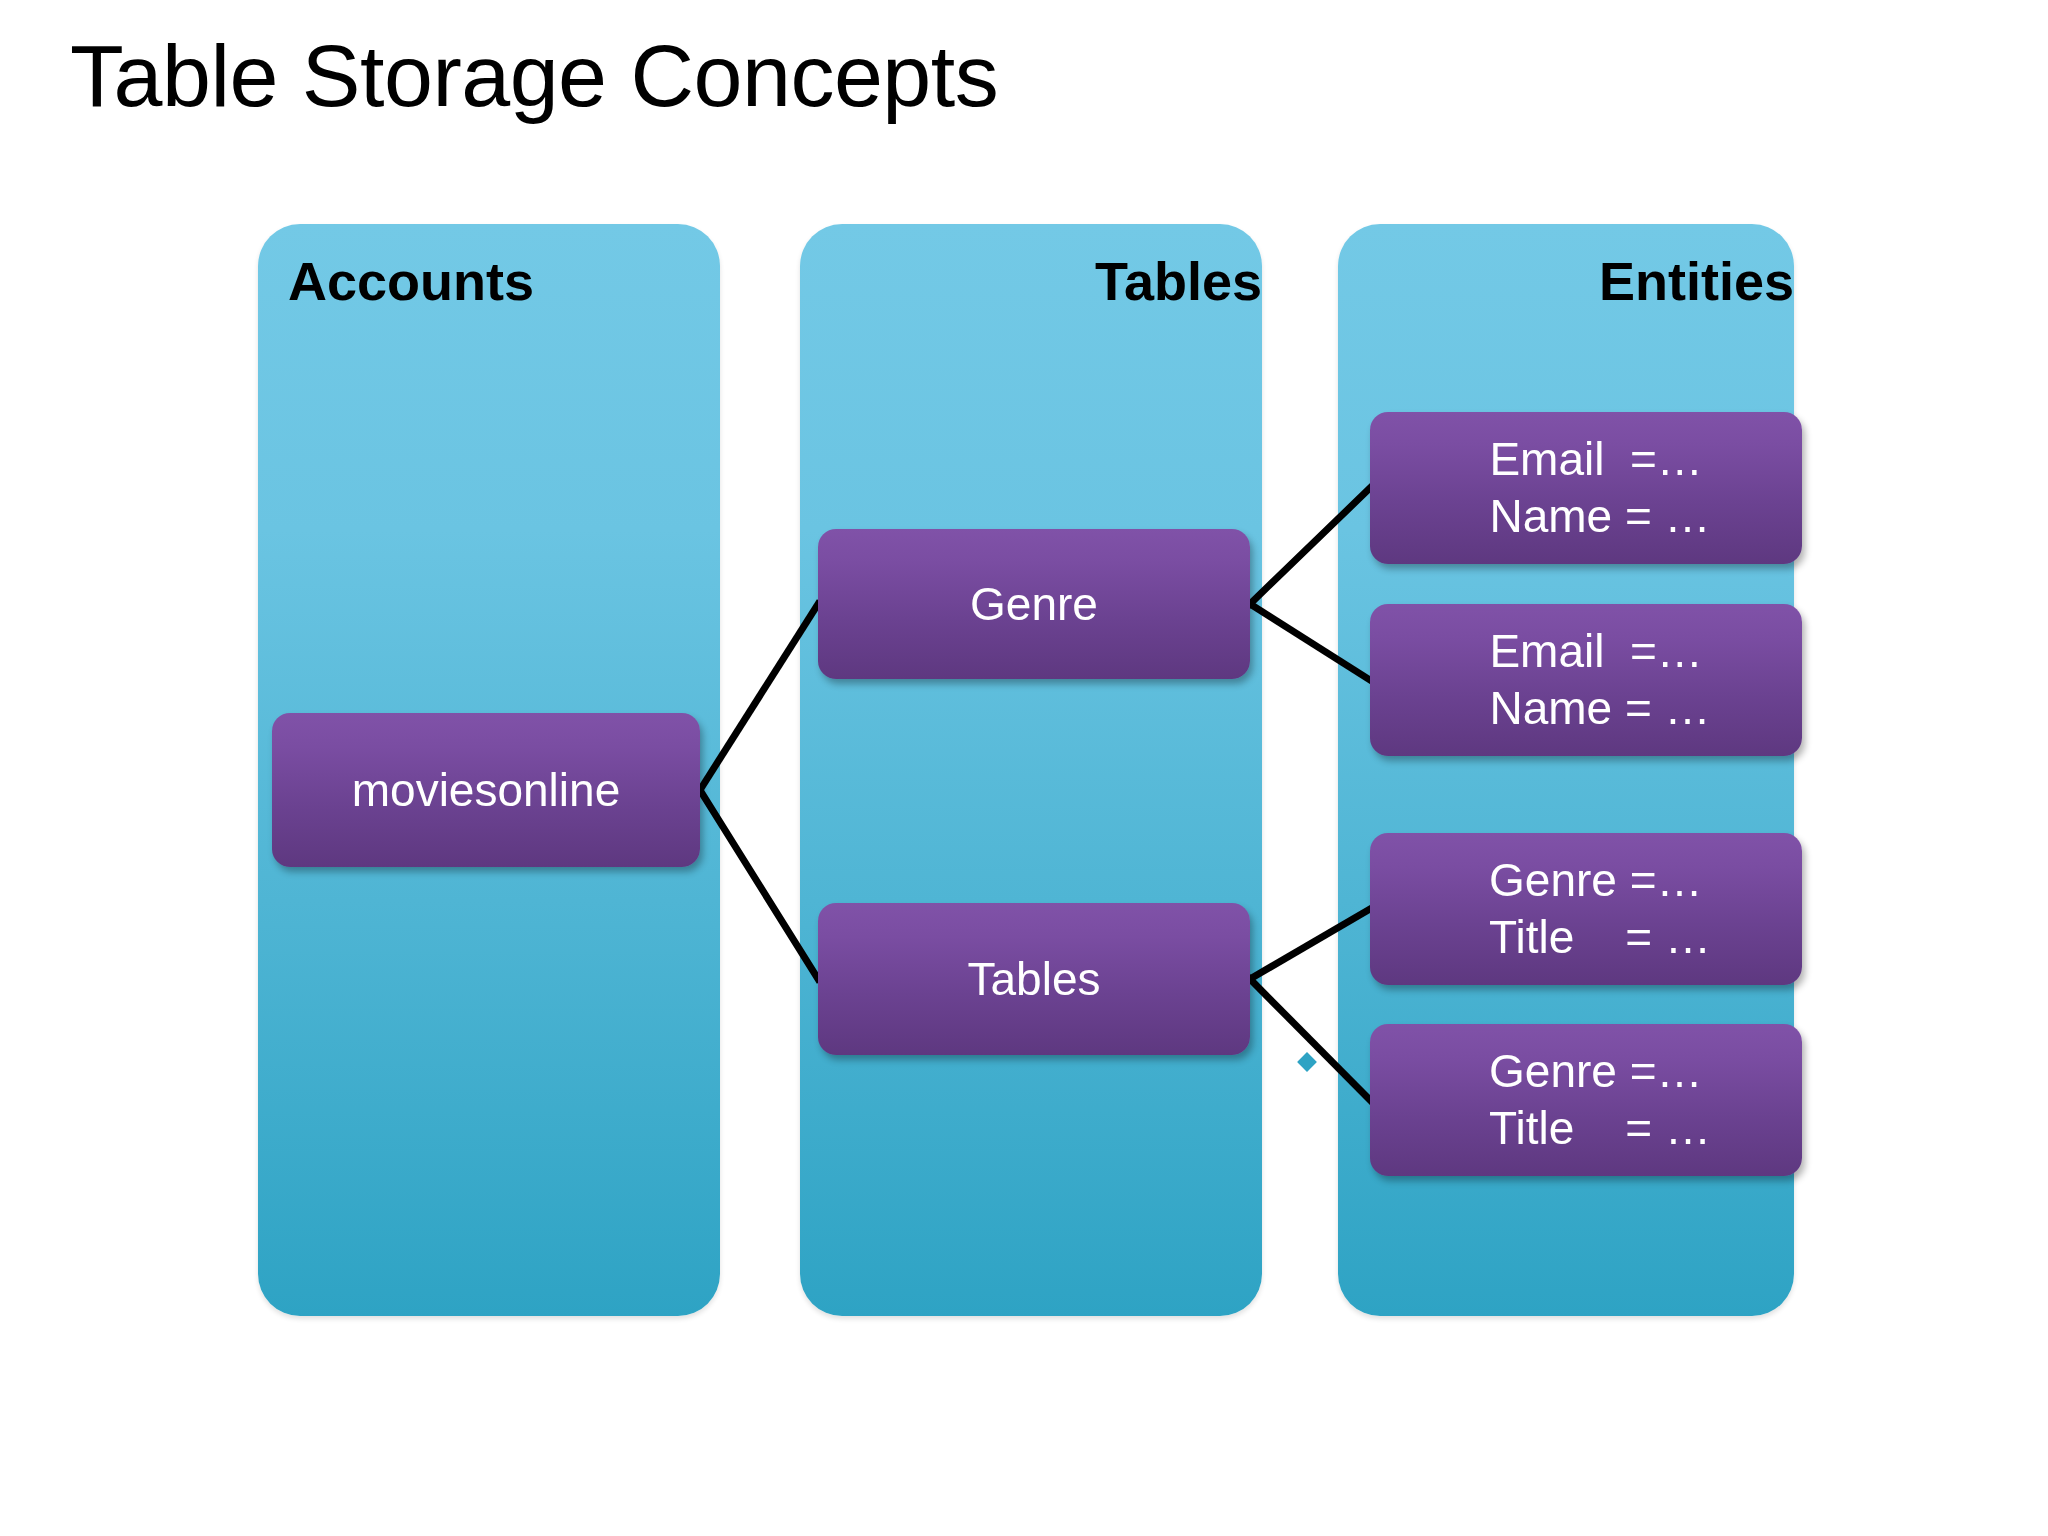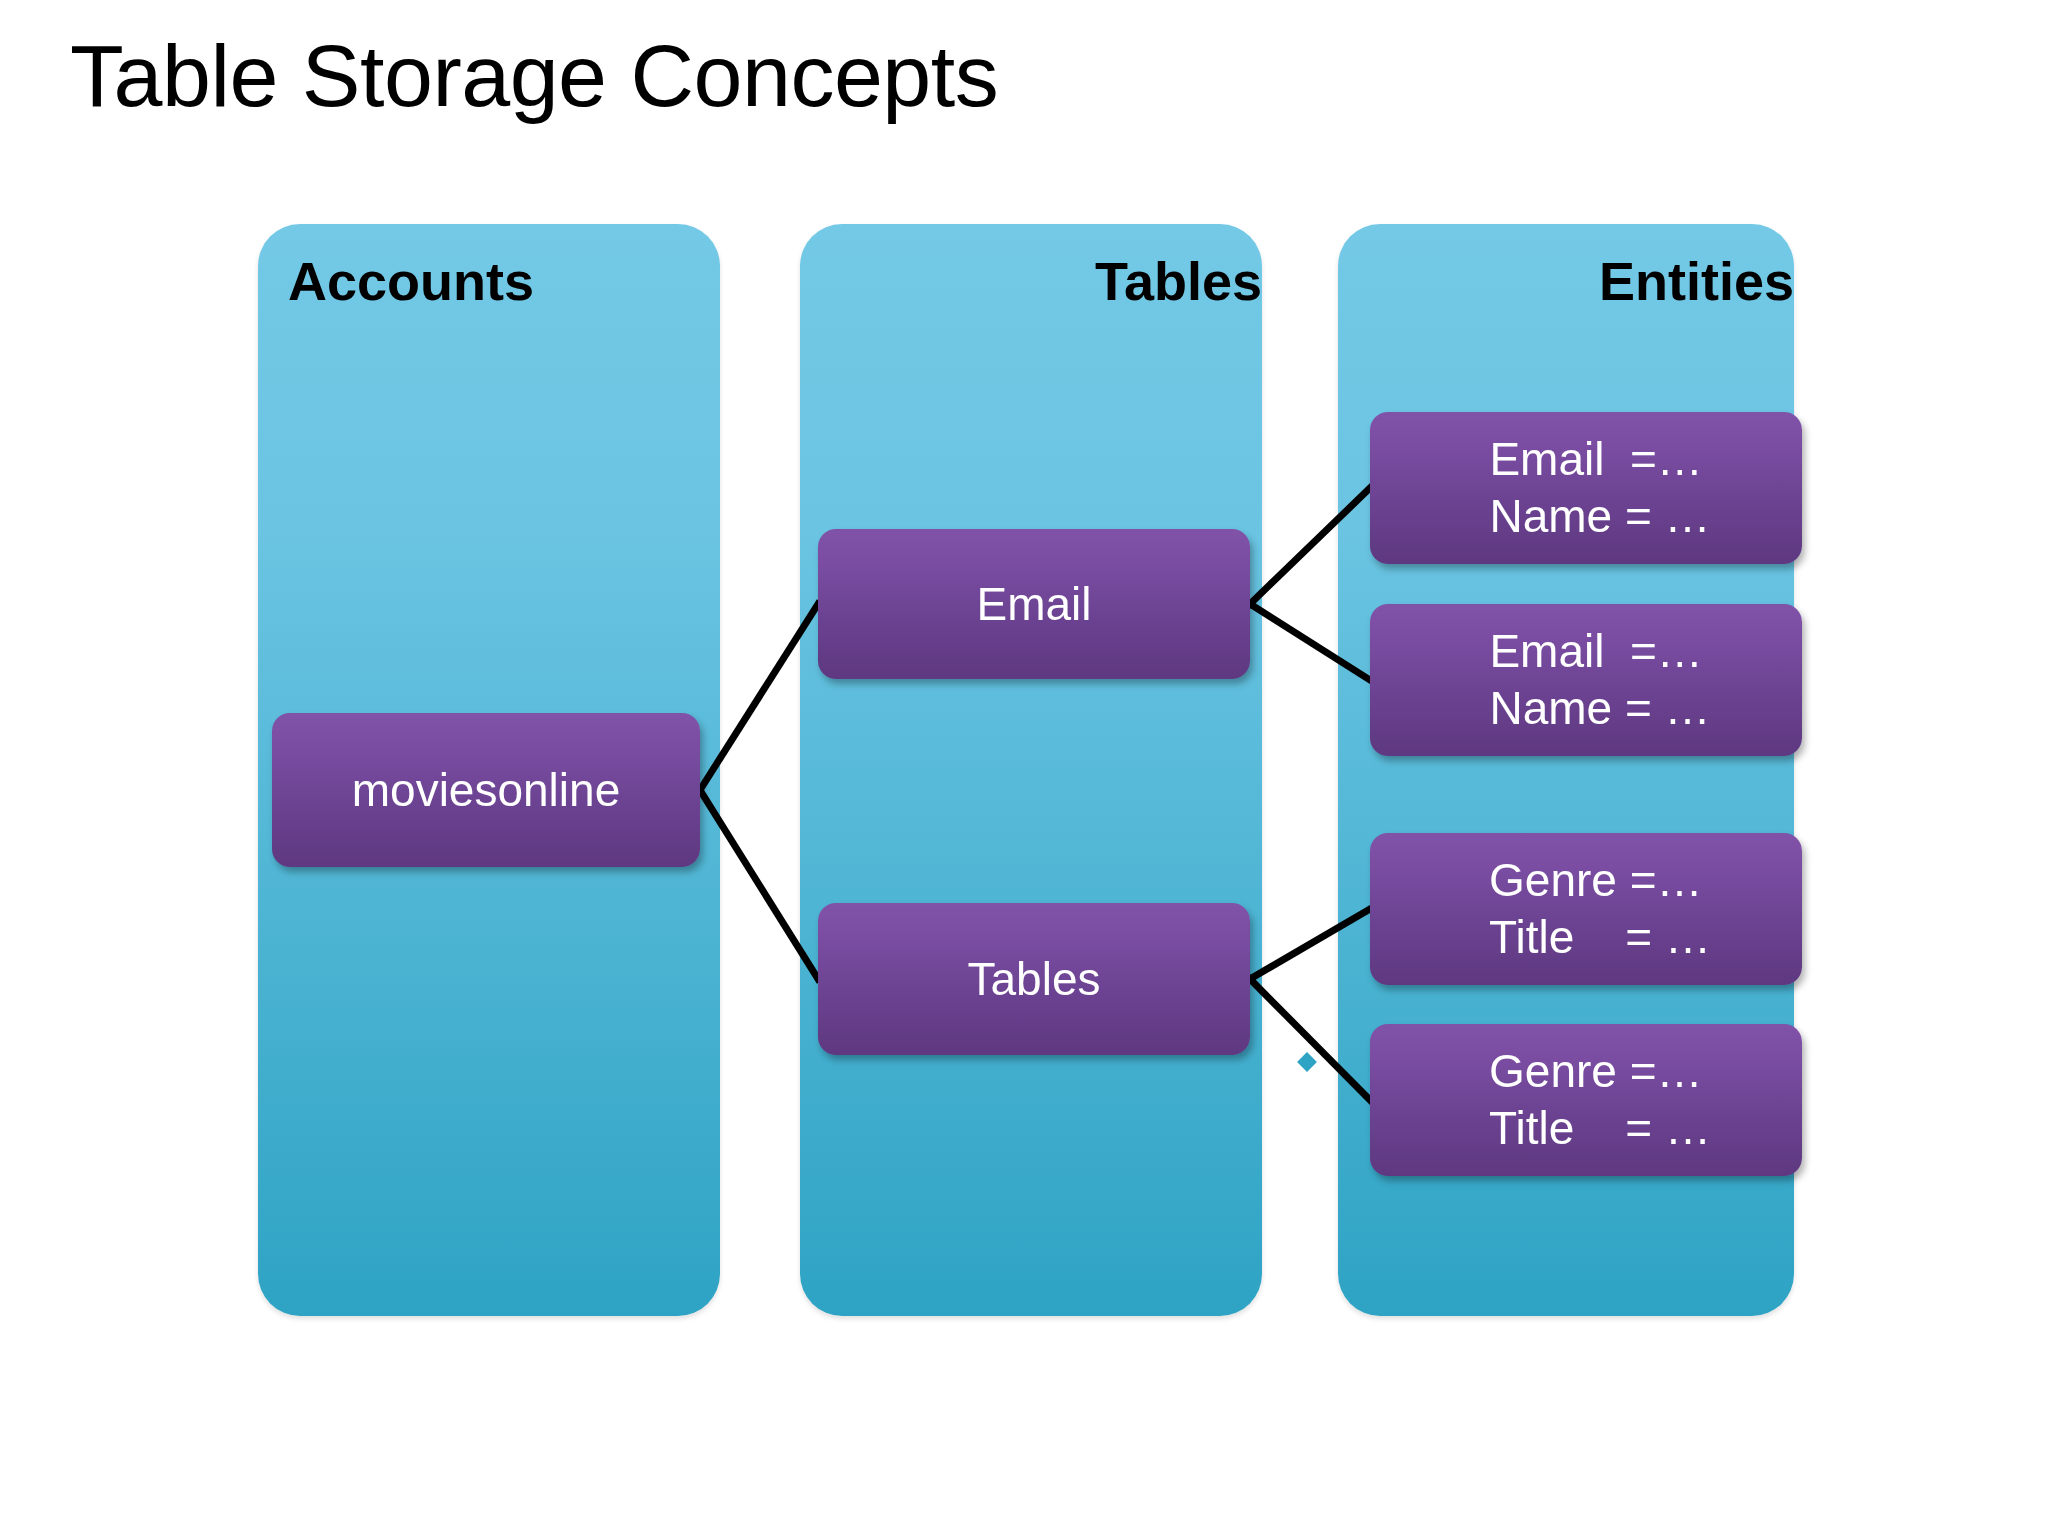--- a/index.html
+++ b/index.html
@@ -148,21 +148,21 @@
     </g>
   </svg>
 
   <div id="stray-dot"></div>
 
   <div class="pbox centered" id="box-moviesonline">
     <span class="pbox-label">moviesonline</span>
   </div>
 
   <div class="pbox centered" id="box-users">
-    <span class="pbox-label">Email</span>
+    <span class="pbox-label">Genre</span>
   </div>
 
   <div class="pbox centered" id="box-movies">
     <span class="pbox-label">Tables</span>
   </div>
 
   <div class="pbox entity-box" id="box-entity-1">
     <div class="entity-lines">
       <span class="eline">Email  =…</span>
       <span class="eline">Name = …</span>

